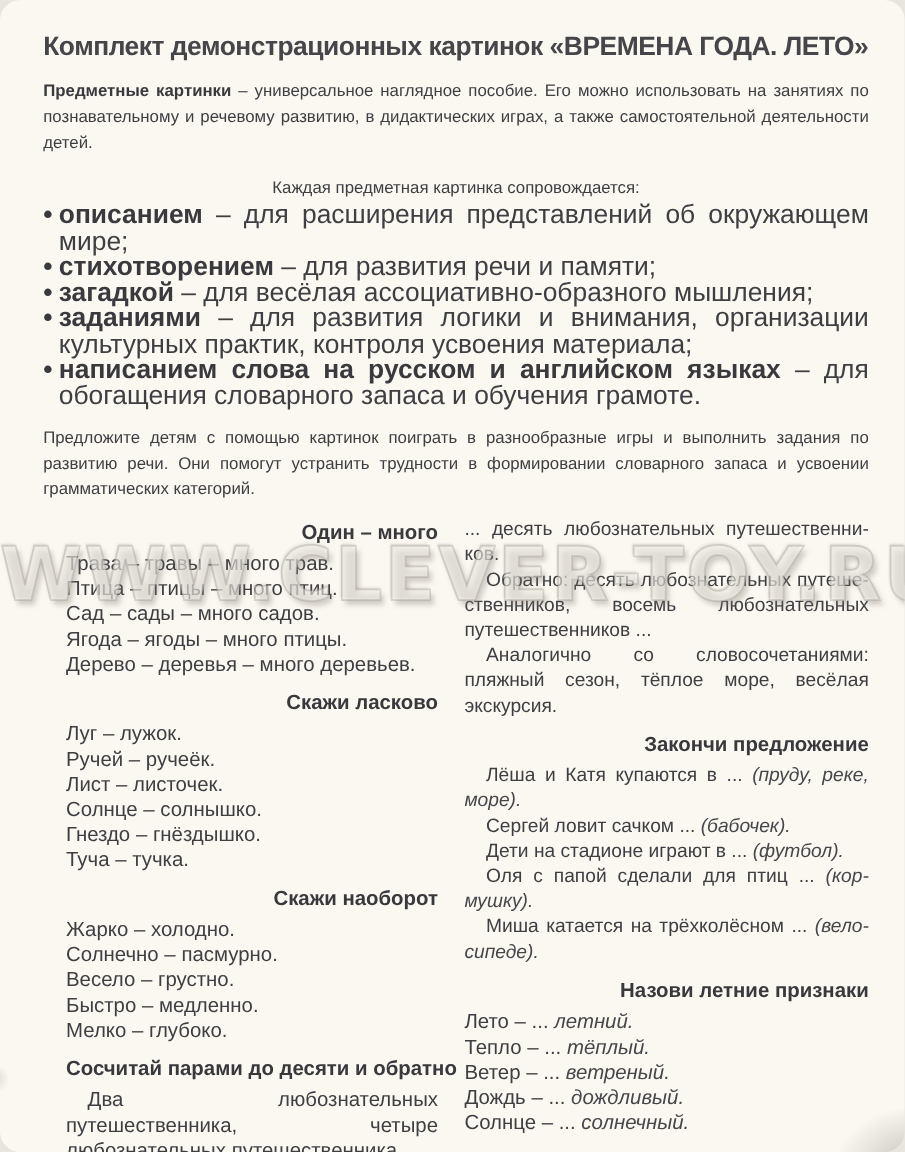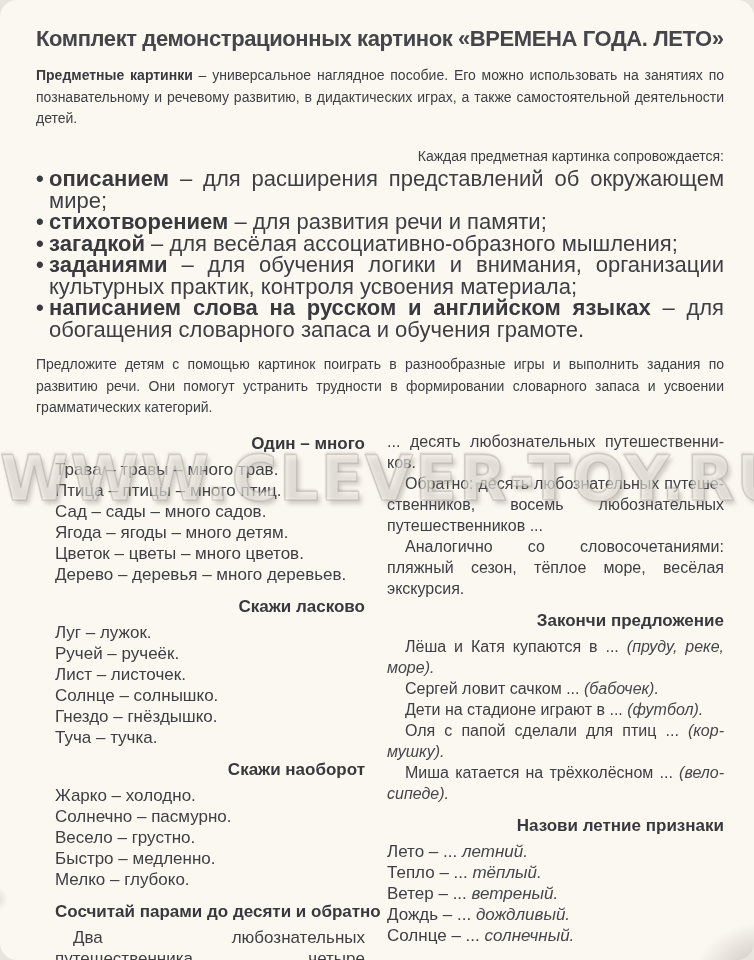--- a/index.html
+++ b/index.html
@@ -24,21 +24,21 @@
     white-space:nowrap;
   }
   .para{
     font-size:14px;
     line-height:21.5px;
     text-align:justify;
     margin:14px 0 0 0;
     hyphens:manual;
   }
   .para b{color:#39393e;}
-  .lead-in{margin:16px 0 1px 0;text-align:right;}
+  .lead-in{margin:16px 0 1px 0;text-align:center;}
   .bullets{
     list-style:none;
     margin:0;padding:0;
   }
   .bullets li{
     position:relative;
     padding-left:13px;
     font-size:22px;
     line-height:21.5px;
     text-align:justify;
@@ -135,35 +135,34 @@
   <h1 class="title">Комплект демонстрационных картинок «ВРЕМЕНА ГОДА. ЛЕТО»</h1>
 
   <p class="para"><b>Предметные картинки</b><span> – универсальное наглядное пособие. Его можно использовать на занятиях по познавательному и речевому развитию, в дидактических играх, а также самостоятельной деятельности детей.</span></p>
 
   <p class="para lead-in">Каждая предметная картинка сопровождается:</p>
 
   <ul class="bullets">
     <li><b>описанием</b><span> – для расширения представлений об окружающем мире;</span></li>
     <li><b>стихотворением</b><span> – для развития речи и памяти;</span></li>
     <li><b>загадкой</b><span> – для весёлая ассоциативно-образного мышления;</span></li>
-    <li><b>заданиями</b><span> – для обучения логики и внимания, организации культурных практик, контроля усвоения материала;</span></li>
+    <li><b>заданиями</b><span> – для развития логики и внимания, организации культурных практик, контроля усвоения материала;</span></li>
     <li><b>написанием слова на русском и английском языках</b><span> – для обогащения словарного запаса и обучения грамоте.</span></li>
   </ul>
 
   <p class="para">Предложите детям с помощью картинок поиграть в разнообразные игры и выпол­нить задания по развитию речи. Они помогут устранить трудности в формировании словарного запаса и усвоении грамматических категорий.</p>
 
   <div class="columns">
 
     <div class="col col-left">
       <h2>Один – много</h2>
       <div class="word-line">Трава – травы – много трав.</div>
       <div class="word-line">Птица – птицы – много птиц.</div>
       <div class="word-line">Сад – сады – много садов.</div>
-      <div class="word-line">Ягода – ягоды – много детям.</div>
-      <div class="word-line">Цветок – цветы – много цветов.</div>
+      <div class="word-line">Ягода – ягоды – много птицы.</div>
       <div class="word-line">Дерево – деревья – много деревьев.</div>
 
       <h2>Скажи ласково</h2>
       <div class="word-line">Луг – лужок.</div>
       <div class="word-line">Ручей – ручеёк.</div>
       <div class="word-line">Лист – листочек.</div>
       <div class="word-line">Солнце – солнышко.</div>
       <div class="word-line">Гнездо – гнёздышко.</div>
       <div class="word-line">Туча – тучка.</div>
 

